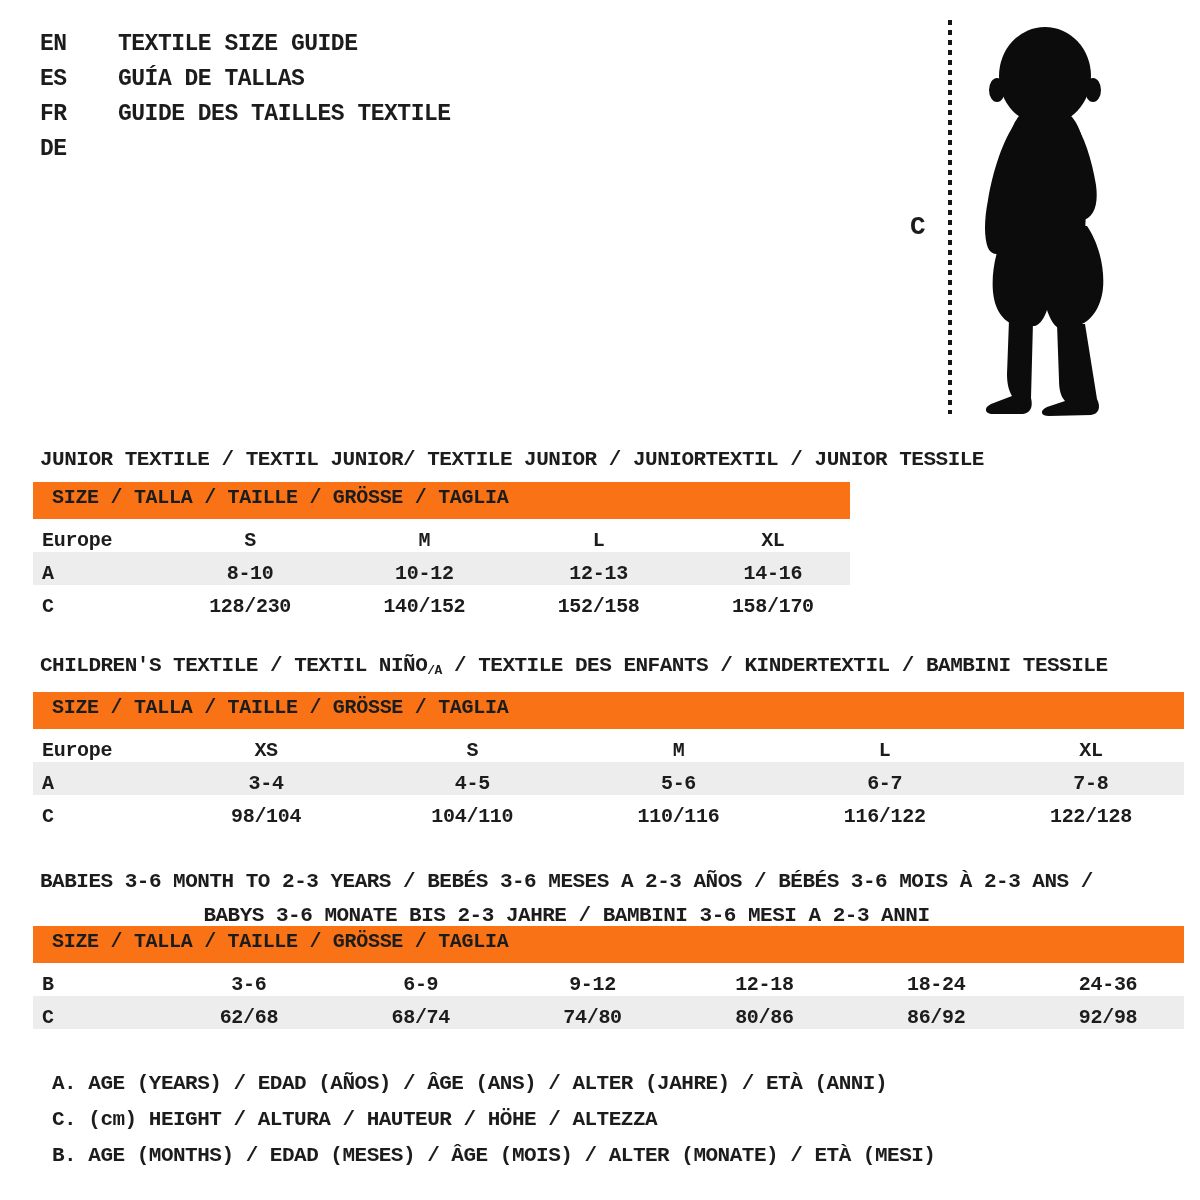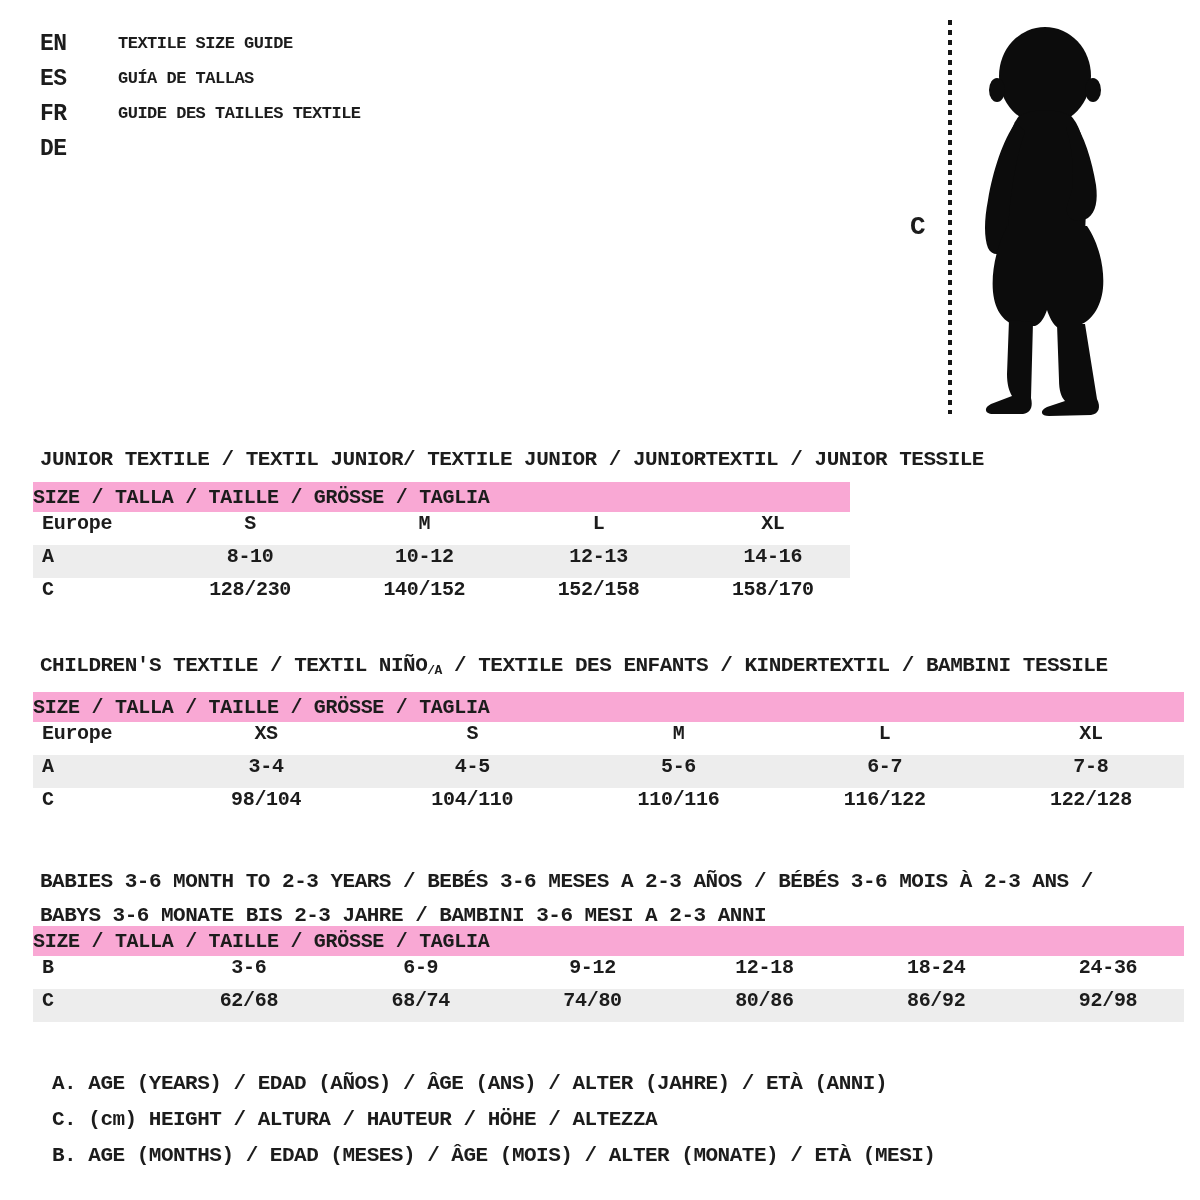--- a/index.html
+++ b/index.html
@@ -10,52 +10,53 @@
     background: #ffffff;
     font-family: Liberation Mono, monospace;
     color: #1c1c1c;
     overflow: hidden;
   }
 
   
   .lang-block { position: absolute; left: 40px; top: 26px; }
   .lang-row { display: flex; height: 35px; align-items: center; }
   .lang-code { width: 78px; font-weight: bold; font-size: 23px; letter-spacing: -0.5px; }
-  .lang-label { font-weight: bold; font-size: 17px; letter-spacing: -0.5px; white-space: nowrap; }
+  .lang-label { font-weight: bold; font-size: 23px; letter-spacing: -0.5px; white-space: nowrap; }
 
   
   .measure-line {
     position: absolute; left: 948px; top: 20px; width: 4px; height: 394px;
     background-image: repeating-linear-gradient(to bottom, #161616 0px, #161616 5px, transparent 5px, transparent 10px);
   }
   .measure-label { position: absolute; left: 910px; top: 212px; font-weight: bold; font-size: 26px; }
   .baby-svg { position: absolute; left: 963px; top: 18px; }
 
   
   .section-title {
     position: absolute; left: 40px;
     font-weight: bold; font-size: 21px; letter-spacing: -0.5px;
     white-space: nowrap;
+    text-align: center;
   }
   .title-junior { top: 431px; }
   .title-children { top: 637px; }
   .title-babies { top: 848px; line-height: 34px; }
   .subsmall { font-size: 13px; vertical-align: -3px; }
 
   
   .tbl { position: absolute; left: 33px; }
   .tbl-junior { top: 482px; width: 817px; }
   .tbl-children { top: 692px; width: 1151px; }
   .tbl-babies { top: 926px; width: 1151px; }
   .band {
-    height: 30px; line-height: 31px; background: #f9a8d4;
+    height: 37px; line-height: 31px; background: #f97316;
     font-weight: bold; font-size: 20px; letter-spacing: -0.3px;
-    padding-left: 0; box-sizing: border-box; white-space: nowrap;
+    padding-left: 19px; box-sizing: border-box; white-space: nowrap;
   }
-  .trow { display: flex; height: 33px; align-items: flex-start; font-size: 20px; font-weight: bold; letter-spacing: -0.3px; gap: 20px; }
+  .trow { display: flex; height: 33px; align-items: flex-end; font-size: 20px; font-weight: bold; letter-spacing: -0.3px; gap: 20px; }
   .trow.alt { background: #ededed; }
   .cell-label { width: 120px; padding-left: 9px; box-sizing: border-box; }
   .cell-data { flex: 1; text-align: center; }
 
   
   .legend { position: absolute; left: 52px; top: 1066px; font-weight: bold; font-size: 21px; letter-spacing: -0.5px; }
   .legend-line { height: 36px; line-height: 36px; white-space: nowrap; }
 </style>
 </head>
 <body>

